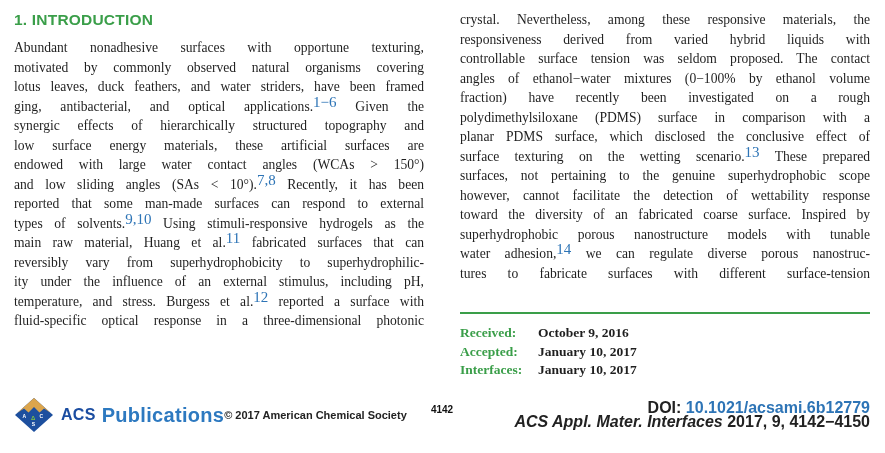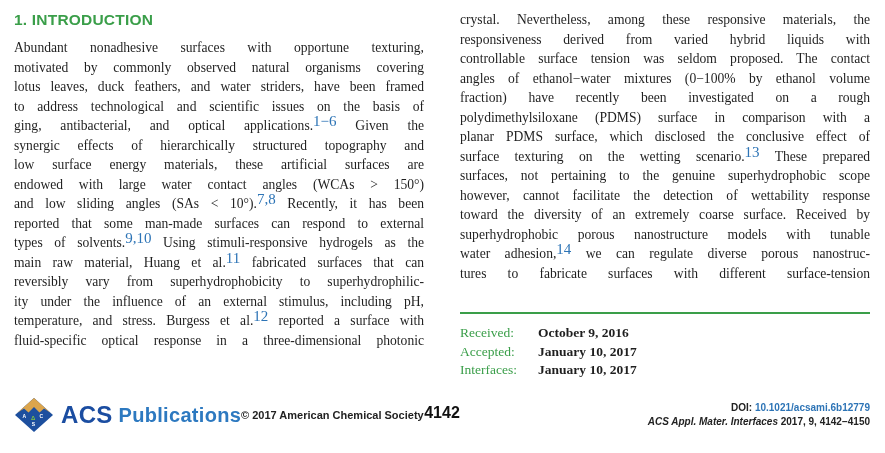--- a/index.html
+++ b/index.html
@@ -54,73 +54,72 @@
     background:var(--heading-green);
     margin-top:29px;
     margin-bottom:10px;
     border:0;
   }
   .dates{font-size:13.5px;line-height:18.5px;}
   .dates-row{white-space:nowrap;}
   .date-label{
     display:inline-block;
     width:78px;
-    font-weight:400;
+    font-weight:700;
     color:var(--heading-green);
   }
   .date-value{font-weight:600;color:var(--body-ink);}
   .footer{
     position:absolute;
     left:14px;right:15px;top:396px;
     height:38px;
     display:flex;
     align-items:center;
     font-family:"Liberation Sans", sans-serif;
   }
   .logo{display:flex;align-items:center;}
   .logo svg{display:block;}
   .logo-acs{
-    font-size:24px;font-weight:700;color:var(--logo-dark-blue);
+    font-size:16px;font-weight:700;color:var(--logo-dark-blue);
     margin-left:7px;letter-spacing:.3px;
   }
   .logo-pub{
     font-size:20px;font-weight:700;color:var(--logo-light-blue);
     margin-left:6px;letter-spacing:.3px;
   }
   .copyright{
     font-size:11px;font-weight:700;color:#222222;
   }
   .pagenum{
     position:absolute;left:50%;transform:translateX(-50%);
     top:8px;
-    font-size:16px;font-weight:700;color:#111111;
+    font-size:10px;font-weight:700;color:#111111;
   }
   .doi-block{
     margin-left:auto;
     text-align:right;
-    font-size:10px;font-weight:700;line-height:14px;color:#222222;
+    font-size:16px;font-weight:700;line-height:14px;color:#222222;
   }
   .doi-link{color:var(--link-blue);cursor:pointer;}
   .citation-journal{font-style:italic;}
   .citation-rest{font-style:normal;}
 </style>
 </head>
 <body>
 
 <div class="page">
 
   <div class="columns">
 
     <div class="col">
       <div class="section-heading">1. INTRODUCTION</div>
       <div class="para">
           <div class="tline">Abundant nonadhesive surfaces with opportune texturing,</div>
           <div class="tline">motivated by commonly observed natural organisms covering</div>
           <div class="tline">lotus leaves, duck feathers, and water striders, have been framed</div>
-          <div class="tline">to address technological and scientific issues on the basis of</div>
           <div class="tline">ging, antibacterial, and optical applications.<sup class="cite">1−6</sup> Given the</div>
           <div class="tline">synergic effects of hierarchically structured topography and</div>
           <div class="tline">low surface energy materials, these artificial surfaces are</div>
           <div class="tline">endowed with large water contact angles (WCAs &gt; 150°)</div>
           <div class="tline">and low sliding angles (SAs &lt; 10°).<sup class="cite">7,8</sup> Recently, it has been</div>
           <div class="tline">reported that some man-made surfaces can respond to external</div>
           <div class="tline">types of solvents.<sup class="cite">9,10</sup> Using stimuli-responsive hydrogels as the</div>
           <div class="tline">main raw material, Huang et al.<sup class="cite">11</sup> fabricated surfaces that can</div>
           <div class="tline">reversibly vary from superhydrophobicity to superhydrophilic-</div>
           <div class="tline">ity under the influence of an external stimulus, including pH,</div>
@@ -134,21 +133,21 @@
           <div class="tline">crystal. Nevertheless, among these responsive materials, the</div>
           <div class="tline">responsiveness derived from varied hybrid liquids with</div>
           <div class="tline">controllable surface tension was seldom proposed. The contact</div>
           <div class="tline">angles of ethanol−water mixtures (0−100% by ethanol volume</div>
           <div class="tline">fraction) have recently been investigated on a rough</div>
           <div class="tline">polydimethylsiloxane (PDMS) surface in comparison with a</div>
           <div class="tline">planar PDMS surface, which disclosed the conclusive effect of</div>
           <div class="tline">surface texturing on the wetting scenario.<sup class="cite">13</sup> These prepared</div>
           <div class="tline">surfaces, not pertaining to the genuine superhydrophobic scope</div>
           <div class="tline">however, cannot facilitate the detection of wettability response</div>
-          <div class="tline">toward the diversity of an extremely coarse surface. Received by</div>
+          <div class="tline">toward the diversity of an fabricated coarse surface. Inspired by</div>
           <div class="tline">superhydrophobic porous nanostructure models with tunable</div>
           <div class="tline">water adhesion,<sup class="cite">14</sup> we can regulate diverse porous nanostruc-</div>
           <div class="tline">tures to fabricate surfaces with different surface-tension</div>
         </div>
 
       <div class="rule"></div>
 
       <div class="dates">
         <div class="dates-row">
           <span class="date-label">Received:</span><span class="date-value">October 9, 2016</span>

